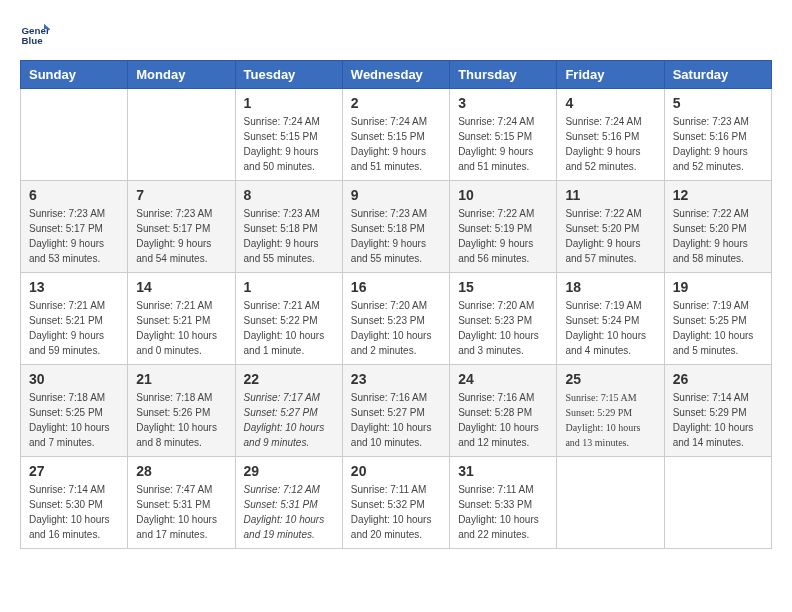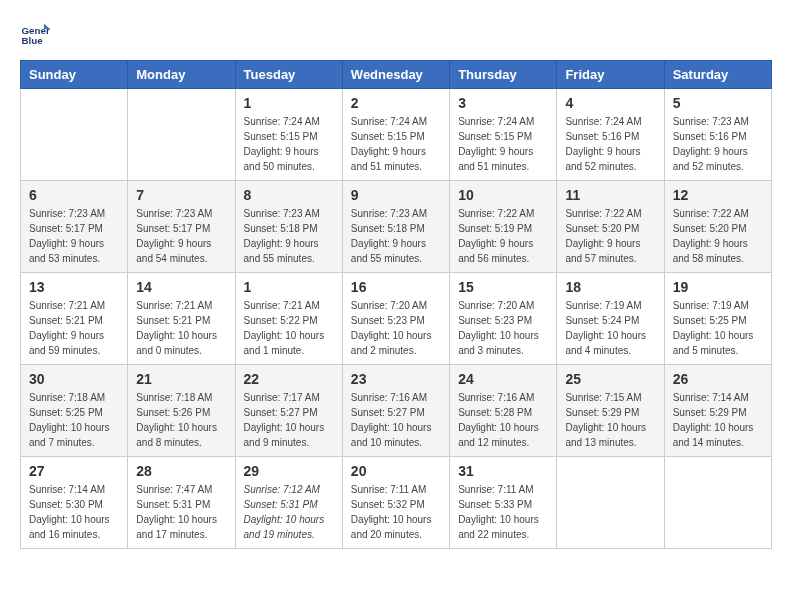--- a/index.html
+++ b/index.html
@@ -271,42 +271,42 @@
         </td>
         <td>
           <span class="day-number">21</span>
           <div class="day-info" style="white-space: pre-line;">Sunrise: 7:18 AM
 Sunset: 5:26 PM
 Daylight: 10 hours
 and 8 minutes.</div>
         </td>
         <td>
           <span class="day-number">22</span>
-          <div class="day-info" style="white-space: pre-line;">Sunrise: 7:17 AM
+          <div class="day-info" style="white-space: pre-line; font-style: italic;">Sunrise: 7:17 AM
 Sunset: 5:27 PM
 Daylight: 10 hours
 and 9 minutes.</div>
         </td>
         <td>
           <span class="day-number">23</span>
           <div class="day-info" style="white-space: pre-line;">Sunrise: 7:16 AM
 Sunset: 5:27 PM
 Daylight: 10 hours
 and 10 minutes.</div>
         </td>
         <td>
           <span class="day-number">24</span>
           <div class="day-info" style="white-space: pre-line;">Sunrise: 7:16 AM
 Sunset: 5:28 PM
 Daylight: 10 hours
 and 12 minutes.</div>
         </td>
         <td>
           <span class="day-number">25</span>
-          <div class="day-info" style="white-space: pre-line;">Sunrise: 7:15 AM
+          <div class="day-info" style="white-space: pre-line; font-family: Liberation Serif, serif;">Sunrise: 7:15 AM
 Sunset: 5:29 PM
 Daylight: 10 hours
 and 13 minutes.</div>
         </td>
         <td>
           <span class="day-number">26</span>
           <div class="day-info" style="white-space: pre-line;">Sunrise: 7:14 AM
 Sunset: 5:29 PM
 Daylight: 10 hours
 and 14 minutes.</div>

